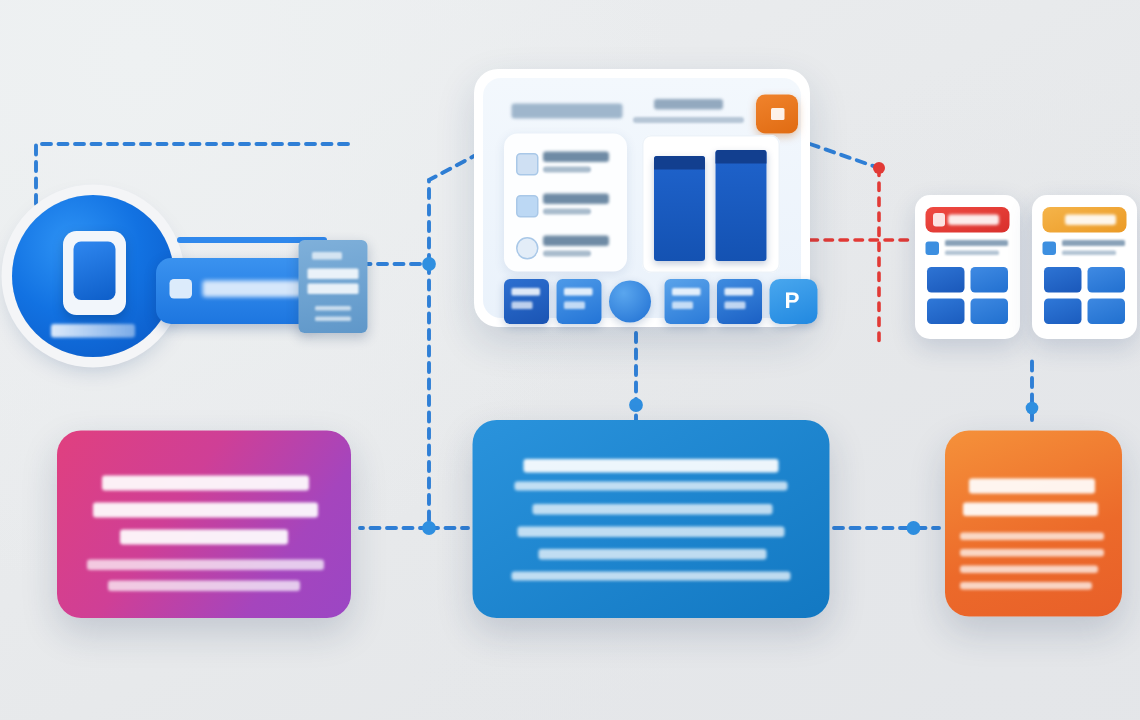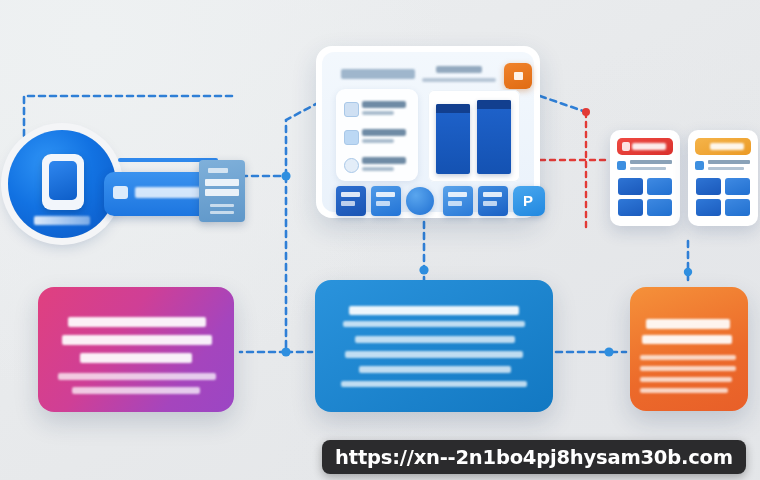--- a/index.html
+++ b/index.html
@@ -353,17 +353,14 @@
   <div class="bcard" id="cardOrange">
     <span class="ring"></span>
     <span class="wline" style="left:16px;top:32px;width:84px;height:10px;"></span>
     <span class="wline" style="left:12px;top:48px;width:90px;height:9px;"></span>
     <span class="wline wdim" style="left:10px;top:68px;width:96px;height:5px;"></span>
     <span class="wline wdim" style="left:10px;top:79px;width:96px;height:5px;"></span>
     <span class="wline wdim" style="left:10px;top:90px;width:92px;height:5px;"></span>
     <span class="wline wdim" style="left:10px;top:101px;width:88px;height:5px;"></span>
   </div>
 
-  <div id="urlBanner">
-    <span id="urlText">https://xn--2n1bo4pj8hysam30b.com</span>
-  </div>
 
 </div>
 
 </body></html>

